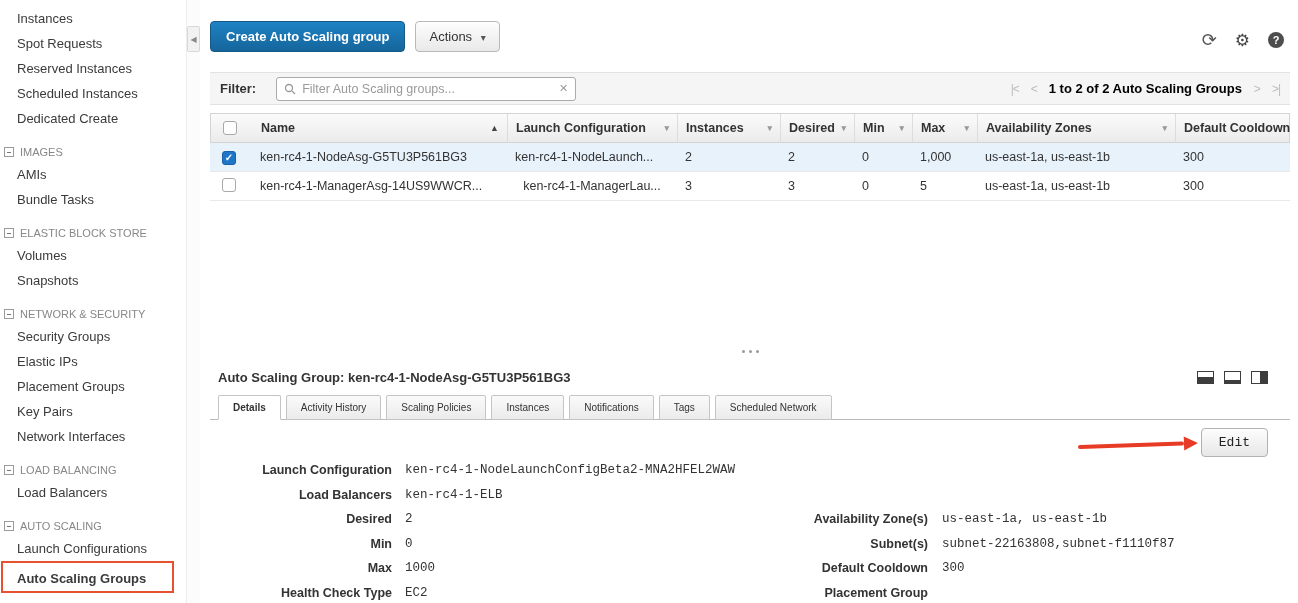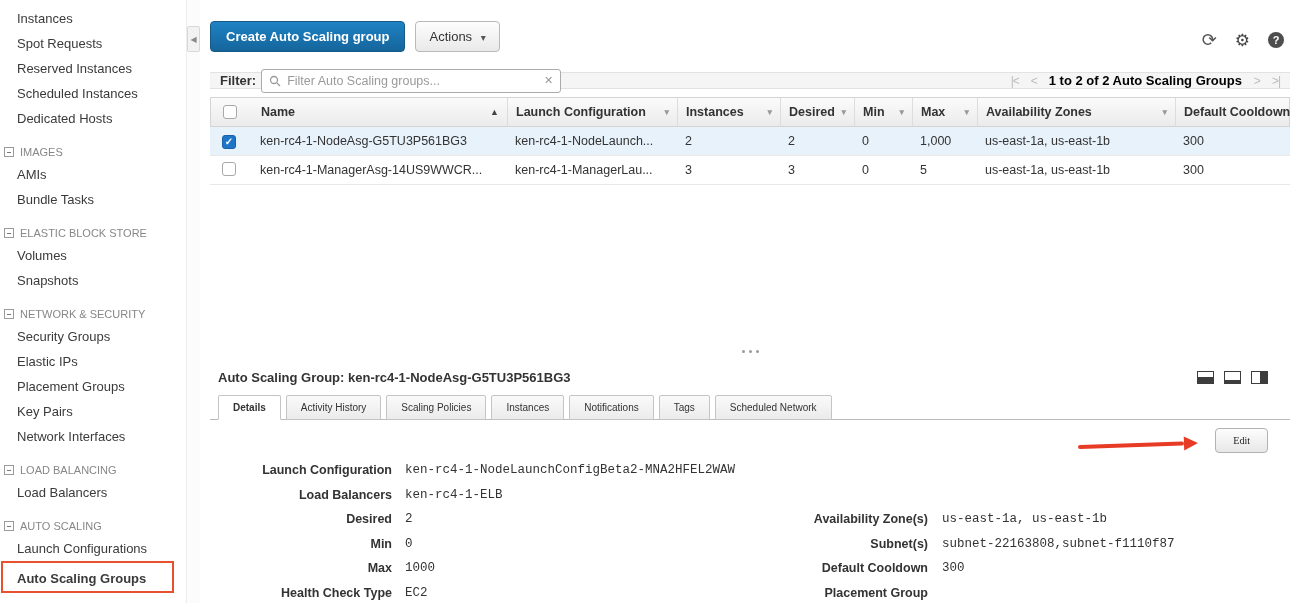--- a/index.html
+++ b/index.html
@@ -40,22 +40,22 @@
     background:linear-gradient(#fdfdfd,#e9e9e9); border:1px solid #b9b9b9; border-radius:4px;
     padding:7px 13px; font-size:13px; color:#333; margin-left:10px; cursor:pointer; font-family:inherit;
   }
   .btn-default .caret { font-size:10px; color:#555; margin-left:5px; }
   .topbar-icons { margin-left:auto; display:flex; align-items:center; gap:18px; margin-right:6px; margin-top:8px; }
   .icon-refresh { font-size:18px; color:#555; cursor:pointer; }
   .icon-gear { font-size:17px; color:#444; cursor:pointer; }
   .icon-help { width:16px; height:16px; border-radius:50%; background:#4d4d4d; color:#fff; font-size:11px;
     font-weight:bold; display:flex; align-items:center; justify-content:center; cursor:pointer; }
 
-  .filterbar { height:17px; background:#f5f5f5; border-top:1px solid #e2e2e2; border-bottom:1px solid #e2e2e2;
-    display:flex; align-items:center; padding:0 10px; gap:5px; flex:none; }
+  .filterbar { height:33px; background:#f5f5f5; border-top:1px solid #e2e2e2; border-bottom:1px solid #e2e2e2;
+    display:flex; align-items:center; padding:0 10px; gap:20px; flex:none; }
   .filter-label { font-weight:bold; font-size:13px; }
   .search-box { position:relative; width:300px; height:24px; background:#fff; border:1px solid #ababab;
     border-radius:3px; display:flex; align-items:center; }
   .search-box svg { position:absolute; left:7px; }
   .search-input { border:none; outline:none; background:transparent; width:100%; height:100%;
     padding:0 24px 0 25px; font-size:12.5px; color:#333; font-family:inherit; }
   .search-input::placeholder { color:#9a9a9a; }
   .search-clear { position:absolute; right:7px; color:#999; font-size:11px; cursor:pointer; }
   .pagination { margin-left:auto; display:flex; align-items:center; gap:12px; }
   .pnav { color:#bcbcbc; font-size:12px; letter-spacing:-1px; cursor:pointer; }
@@ -97,21 +97,21 @@
   .licon.r1::after  { content:''; position:absolute; top:0; bottom:0; right:0; width:7px; background:#3d3d3d; }
 
   .tabs { display:flex; align-items:flex-end; padding-left:8px; border-bottom:1px solid #bbb; flex:none; }
   .tab { padding:6px 14px; background:linear-gradient(#fafafa,#ebebeb); border:1px solid #c4c4c4;
     margin-right:5px; margin-bottom:-1px; border-radius:2px 2px 0 0; font-size:10px; color:#333; cursor:pointer; }
   .tab.active { background:#fff; font-weight:bold; border-bottom-color:#fff; }
 
   .tab-content { position:relative; flex:1; overflow:hidden; }
   .edit-btn { position:absolute; top:8px; right:22px; padding:6px 17px;
     background:linear-gradient(#fdfdfd,#e7e7e7); border:1px solid #b2b2b2; border-radius:4px;
-    font-size:10px; color:#222; cursor:pointer; font-family:Liberation Serif, serif; }
+    font-size:13px; color:#222; cursor:pointer; font-family:Liberation Mono, monospace; }
   .red-arrow { position:absolute; top:18px; right:92px; width:120px; height:14px; transform:rotate(-2deg); }
   .red-arrow .shaft { position:absolute; left:0; top:5px; height:4px; width:106px;
     background:var(--highlight-arrow,#e73b26); border-radius:2px; }
   .red-arrow .head { position:absolute; right:0; top:0; width:0; height:0;
     border-left:14px solid var(--highlight-arrow,#e73b26);
     border-top:7px solid transparent; border-bottom:7px solid transparent; }
 
   .fields { display:flex; margin-top:38px; padding-left:10px; }
   .fgroup.left { width:545px; flex:none; }
   .fgroup.right { margin-top:49px; }
@@ -124,21 +124,21 @@
 <body>
 
 <div class="app">
 
   <div class="sidebar">
     <div>
         <div class="sb-link">Instances</div>
         <div class="sb-link">Spot Requests</div>
         <div class="sb-link">Reserved Instances</div>
         <div class="sb-link">Scheduled Instances</div>
-        <div class="sb-link">Dedicated Hosts</div>
+        <div class="sb-link">Dedicated Create</div>
         <div class="sb-header">
           <span class="minus-box"></span>
           <span>IMAGES</span>
         </div>
         <div class="sb-link">AMIs</div>
         <div class="sb-link">Bundle Tasks</div>
         <div class="sb-header">
           <span class="minus-box"></span>
           <span>ELASTIC BLOCK STORE</span>
         </div>
@@ -250,21 +250,21 @@
             <div class="td" style="width: 103px;">2</div>
             <div class="td" style="width: 74px;">2</div>
             <div class="td" style="width: 58px;">0</div>
             <div class="td" style="width: 65px;">1,000</div>
             <div class="td" style="width: 198px;">us-east-1a, us-east-1b</div>
             <div class="td" style="width: 150px;">300</div>
           </div>
           <div class="trow">
             <div class="td cbcol" style="width: 42px;"><span class="cb"></span></div>
             <div class="td" style="width: 255px;">ken-rc4-1-ManagerAsg-14US9WWCR...</div>
-            <div class="td" style="width: 170px;">ken-rc4-1-ManagerLau...</div>
+            <div class="td" style="width: 170px; text-align: center;">ken-rc4-1-ManagerLau...</div>
             <div class="td" style="width: 103px;">3</div>
             <div class="td" style="width: 74px;">3</div>
             <div class="td" style="width: 58px;">0</div>
             <div class="td" style="width: 65px;">5</div>
             <div class="td" style="width: 198px;">us-east-1a, us-east-1b</div>
             <div class="td" style="width: 150px;">300</div>
           </div>
         </div>
     </div>
 

